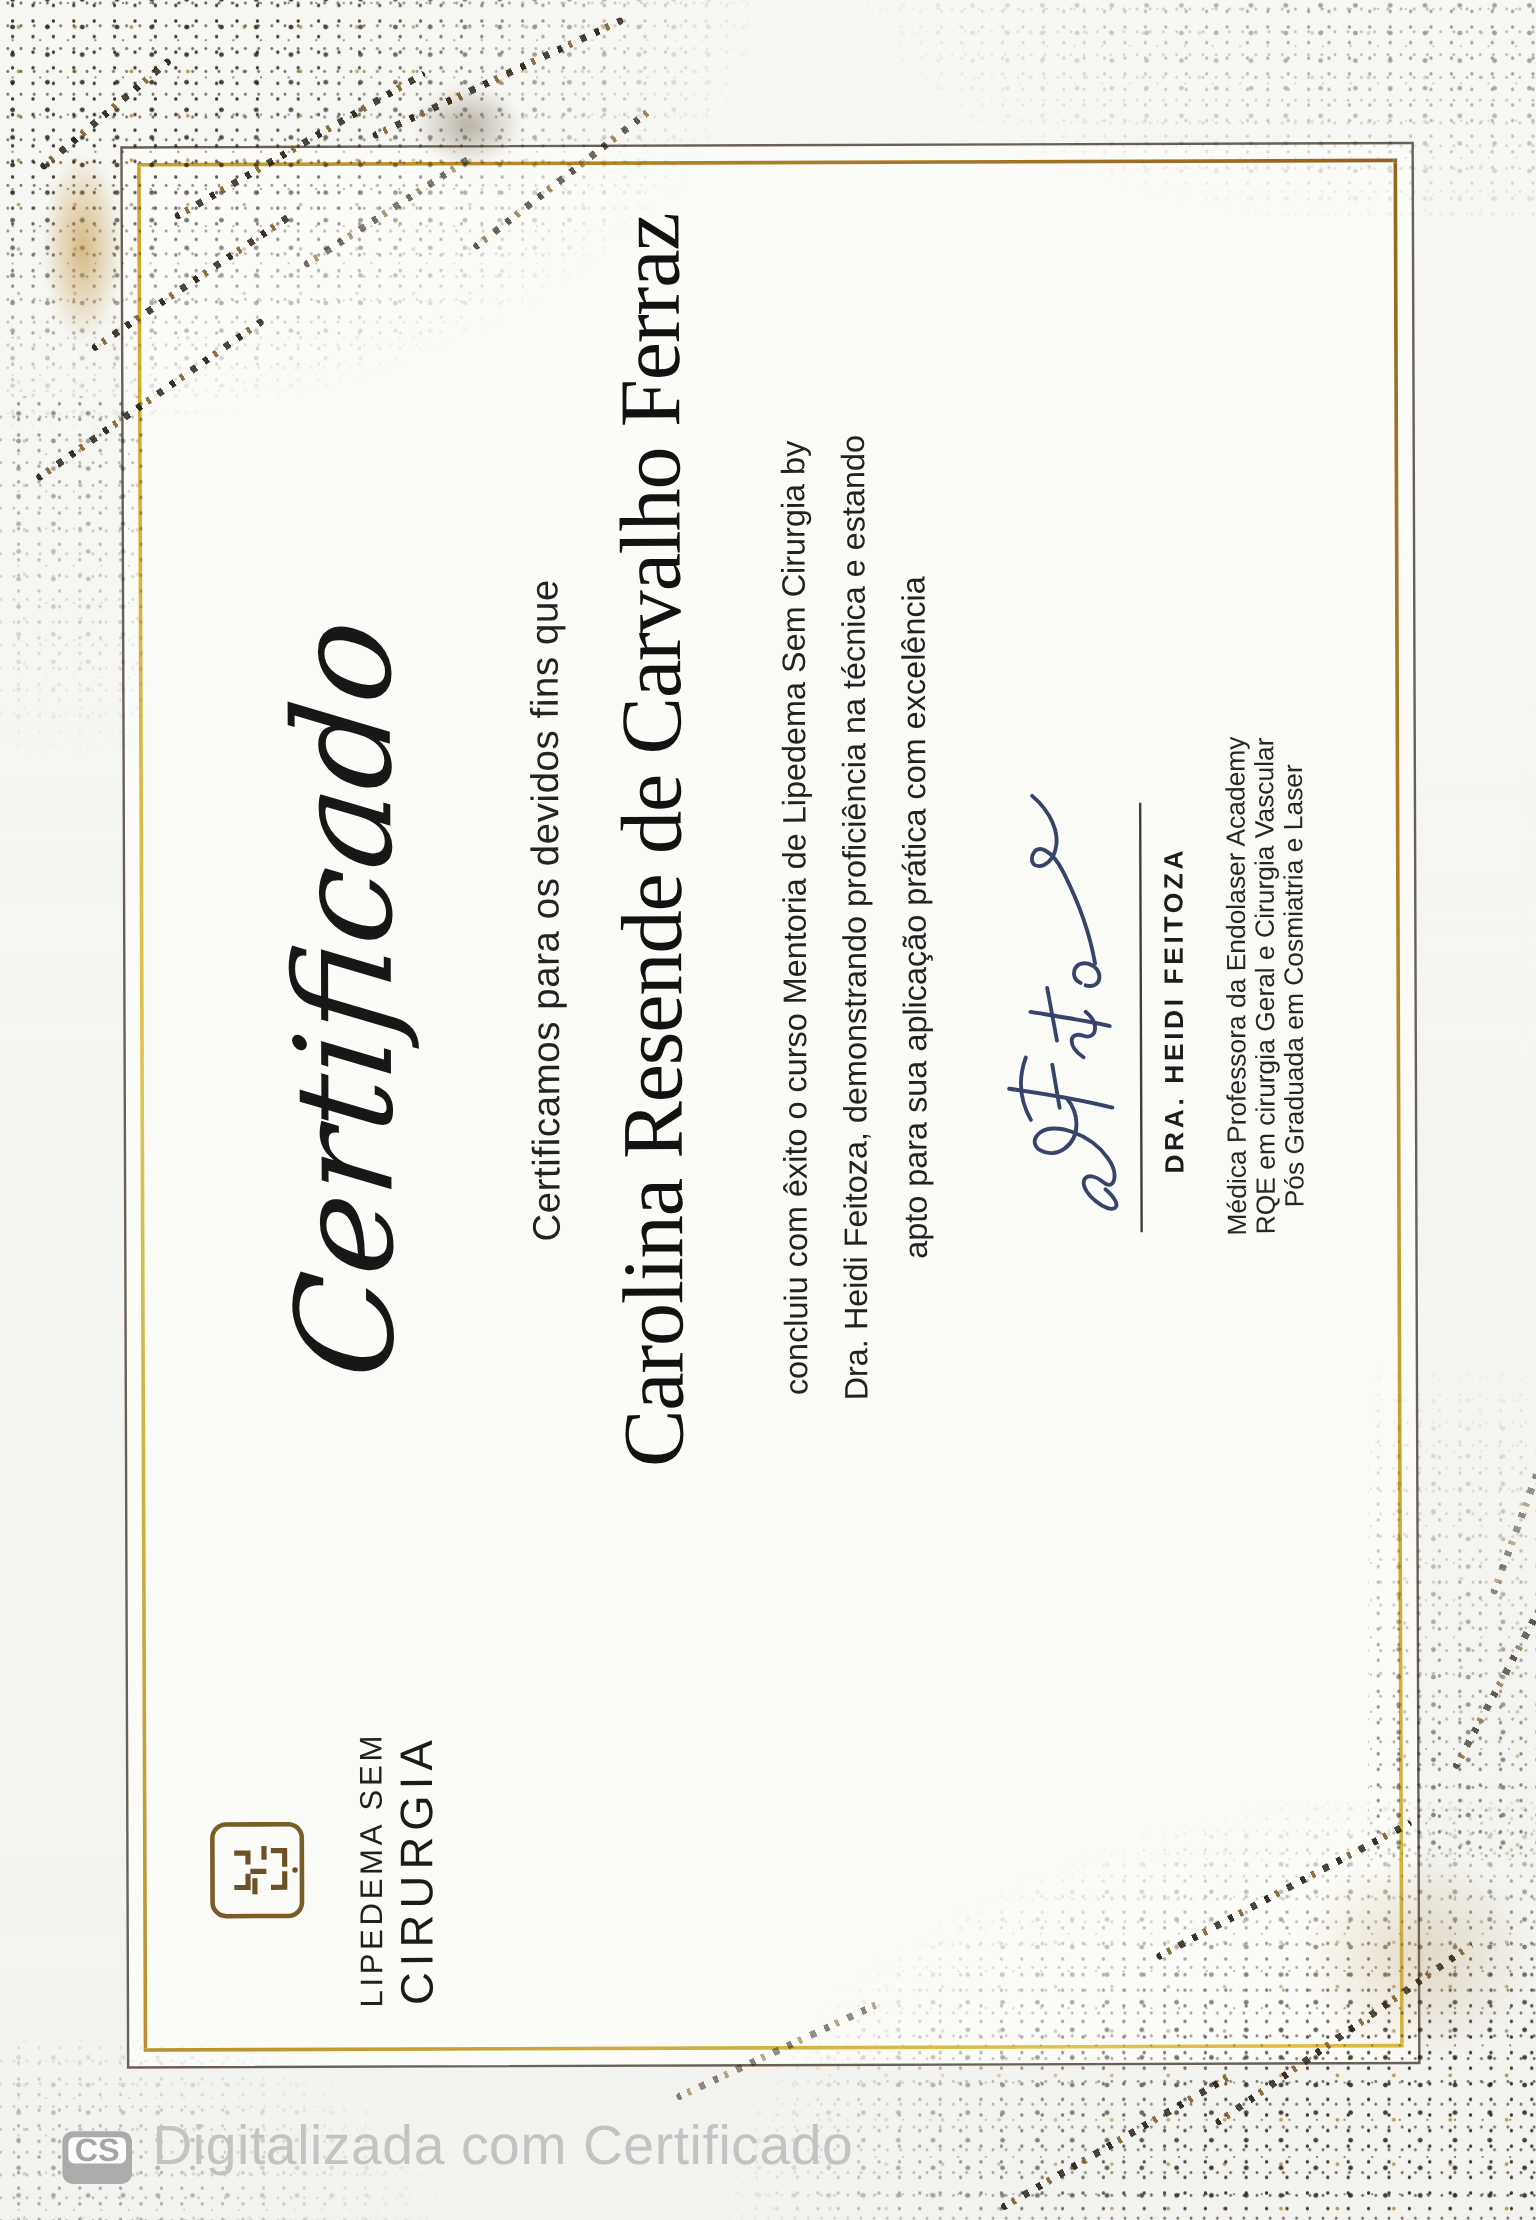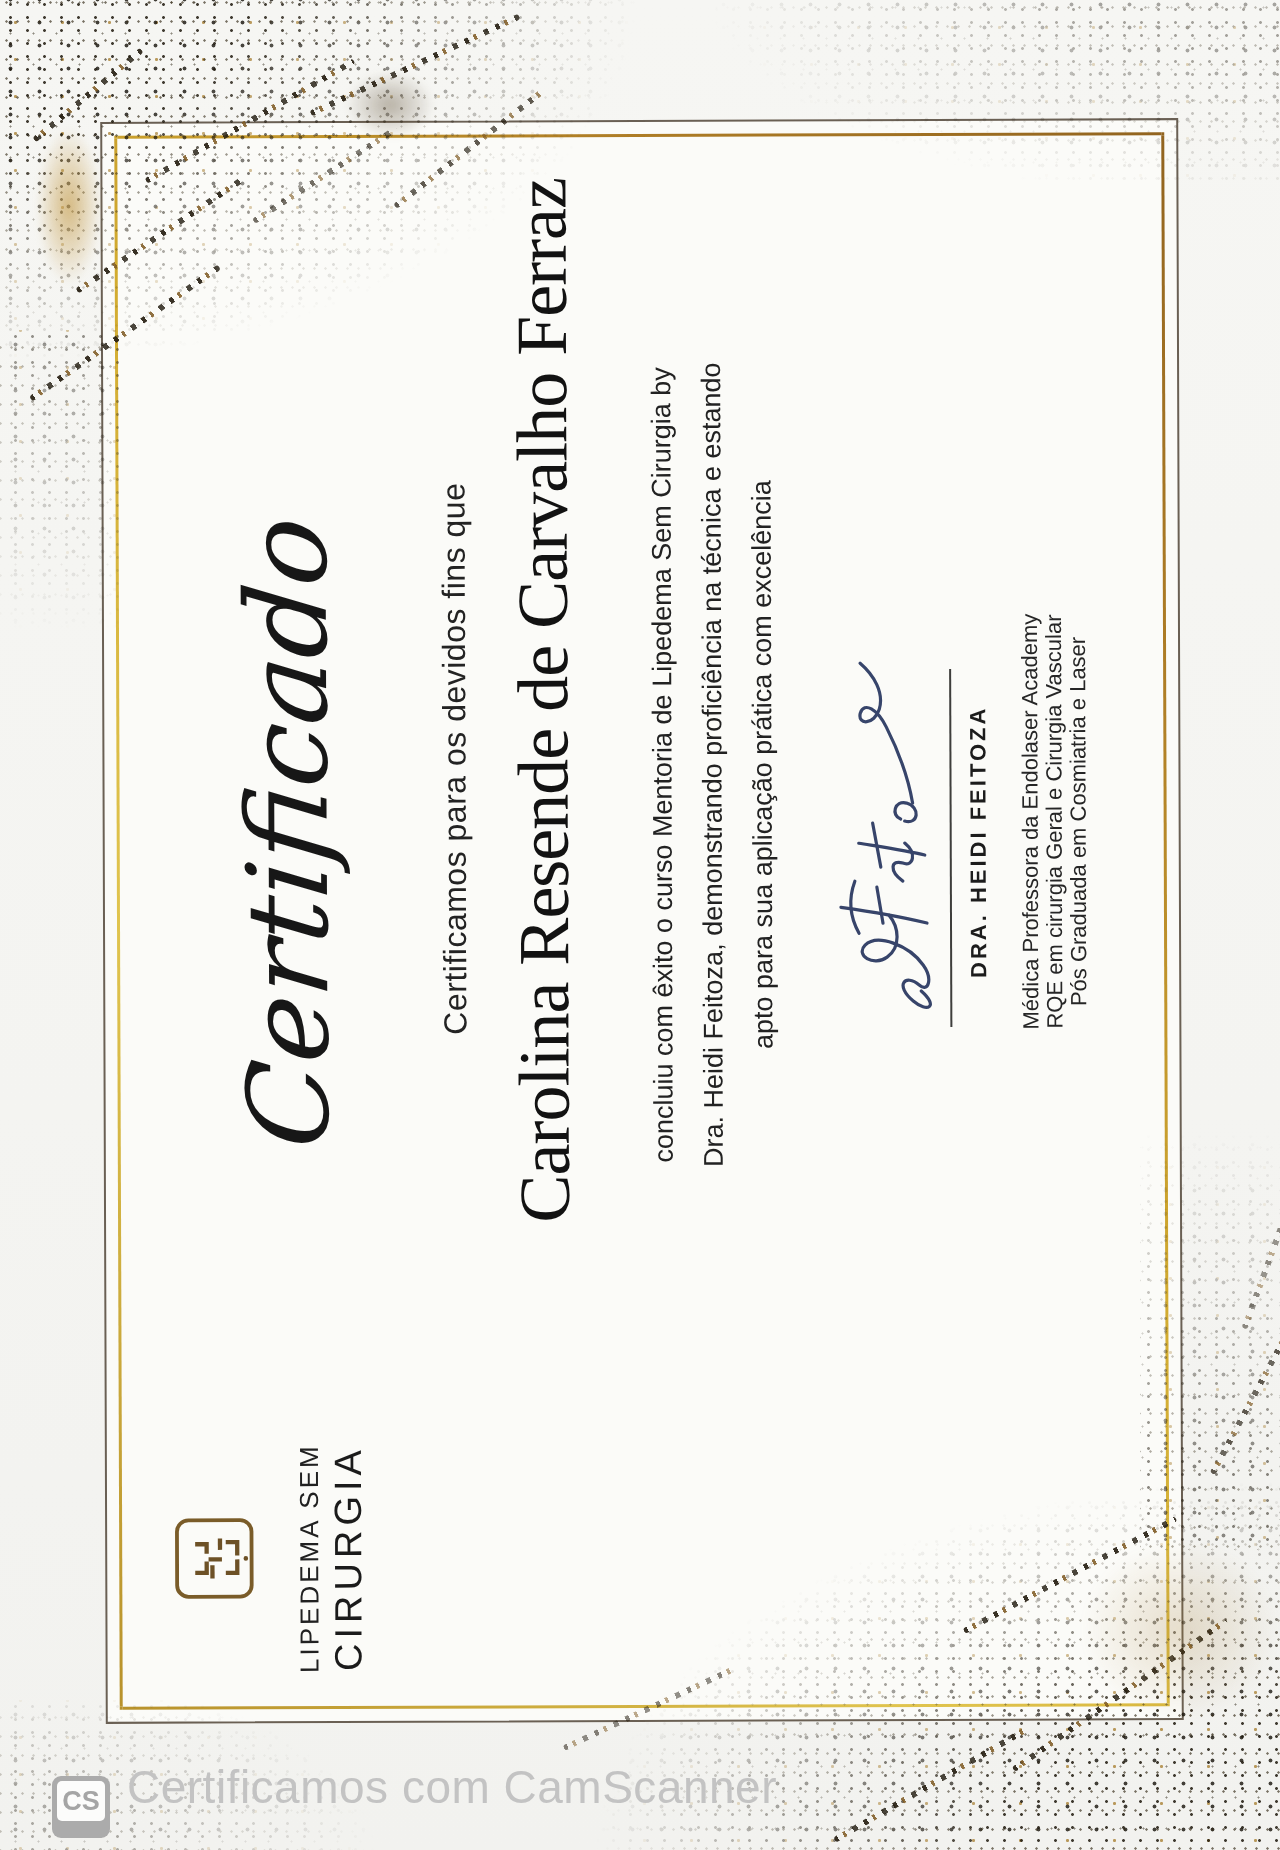--- a/index.html
+++ b/index.html
@@ -77,21 +77,21 @@
       rgba(30,24,12,.8) 21px 26px,transparent 26px 34px);}
   .stain{position:absolute;border-radius:50%;pointer-events:none;filter:blur(3px);}
   .stain-a{left:36px;top:126px;width:66px;height:160px;
     background:radial-gradient(ellipse at center,rgba(190,145,55,.6),rgba(190,145,55,0) 70%);}
   .stain-b{left:345px;top:70px;width:90px;height:70px;
     background:radial-gradient(ellipse at center,rgba(70,52,24,.35),rgba(70,52,24,0) 70%);}
   .stain-c{left:1080px;top:1540px;width:200px;height:180px;
     background:radial-gradient(ellipse at center,rgba(160,120,48,.22),rgba(160,120,48,0) 70%);}
 
   
-  .cs-badge{position:absolute;left:52px;top:1776px;width:58px;height:62px;
+  .cs-badge{position:absolute;left:52px;top:1776px;width:58px;height:44px;
     background:#ababab;border-radius:9px;}
   .cs-badge .win{position:absolute;left:5px;top:5px;right:5px;bottom:17px;
     background:#fcfcfb;border-radius:5px;display:flex;align-items:center;justify-content:center;
     font-weight:700;font-size:27px;letter-spacing:0;color:#a5a5a5;}
   .cam-label{position:absolute;left:127px;top:1760px;font-size:46px;color:#c3c3c3;
     letter-spacing:.5px;white-space:nowrap;}
 </style>
 </head>
 <body>
 
@@ -171,15 +171,15 @@
   <div class="chain" style="left:555px;top:1705px;width:190px;transform:rotate(-25deg);opacity:.6;"></div>
   <div class="chain" style="left:1195px;top:1255px;width:150px;transform:rotate(-70deg);opacity:.55;"></div>
 
   <div class="stain stain-a"></div>
   <div class="stain stain-b"></div>
   <div class="stain stain-c"></div>
 
   <div class="cs-badge">
     <div class="win">CS</div>
   </div>
-  <div class="cam-label">Certificamos com CamScanner</div>
+  <div class="cam-label">Digitalizada com Certificado</div>
 
 </div>
 
 </body></html>

